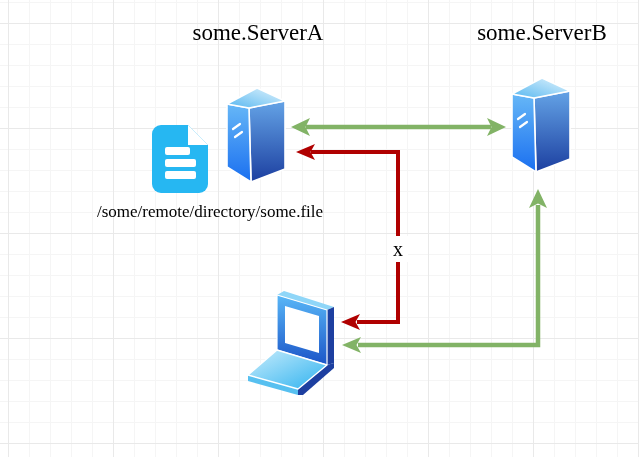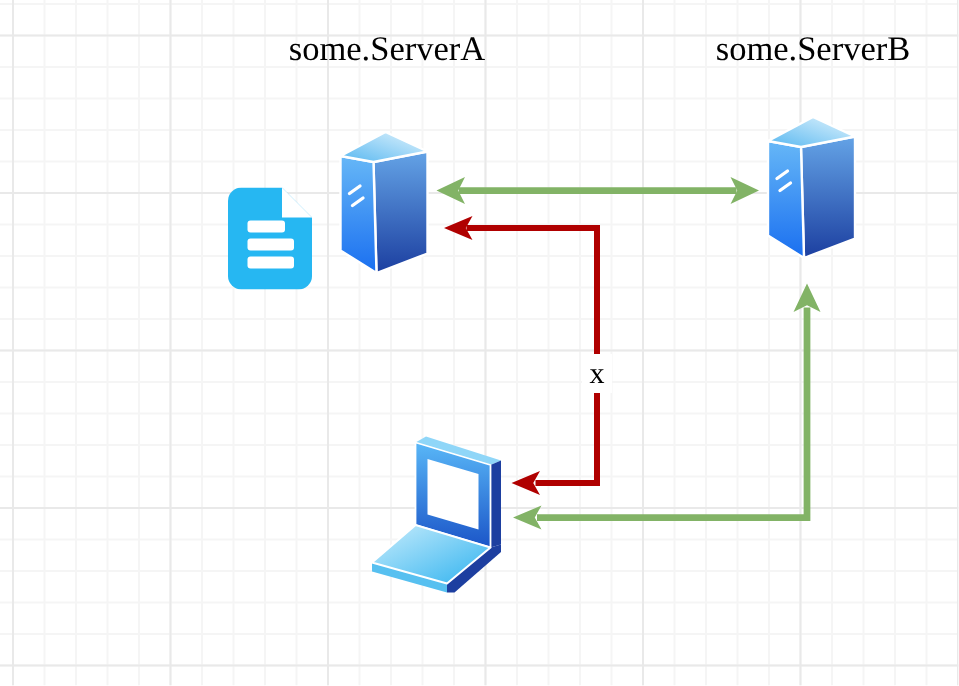--- a/index.html
+++ b/index.html
@@ -117,20 +117,21 @@
 
   <div class="abs" style="left:152px;top:125px;">
     <svg width="56" height="68" viewBox="0 0 56 68">
       <path d="M9,0 H36 L56,20 V59 a9,9 0 0 1 -9,9 H9 a9,9 0 0 1 -9,-9 V9 a9,9 0 0 1 9,-9 Z" fill="#26b7f2"></path>
       <polygon points="36,0 56,20 36,20" fill="#ffffff"></polygon>
       <rect x="13" y="22" width="25" height="8" rx="2" fill="#ffffff"></rect>
       <rect x="13" y="34" width="31" height="8" rx="2" fill="#ffffff"></rect>
       <rect x="13" y="46" width="31" height="8" rx="2" fill="#ffffff"></rect>
     </svg>
   </div>
+  <div class="abs path-label" style="left:45px;top:202px;width:330px;">/some/remote/directory/some.file</div>
 
   <div class="abs" style="left:245px;top:288px;">
     <svg width="95" height="108" viewBox="0 0 95 108">
 
       <polygon points="32,7 39,3 89,19 82,22" fill="#8fd6f8"></polygon>
       <polygon points="82,22 89,19 89,75 82,77" fill="#1d3fa0"></polygon>
 
       <polygon points="32,7 82,22 82,77 32,62" fill="url(#lapFrame)" stroke="#fff" stroke-width="1.2" stroke-linejoin="round"></polygon>
 
       <polygon points="40,18 74,28 74,65 40,55" fill="#ffffff"></polygon>

